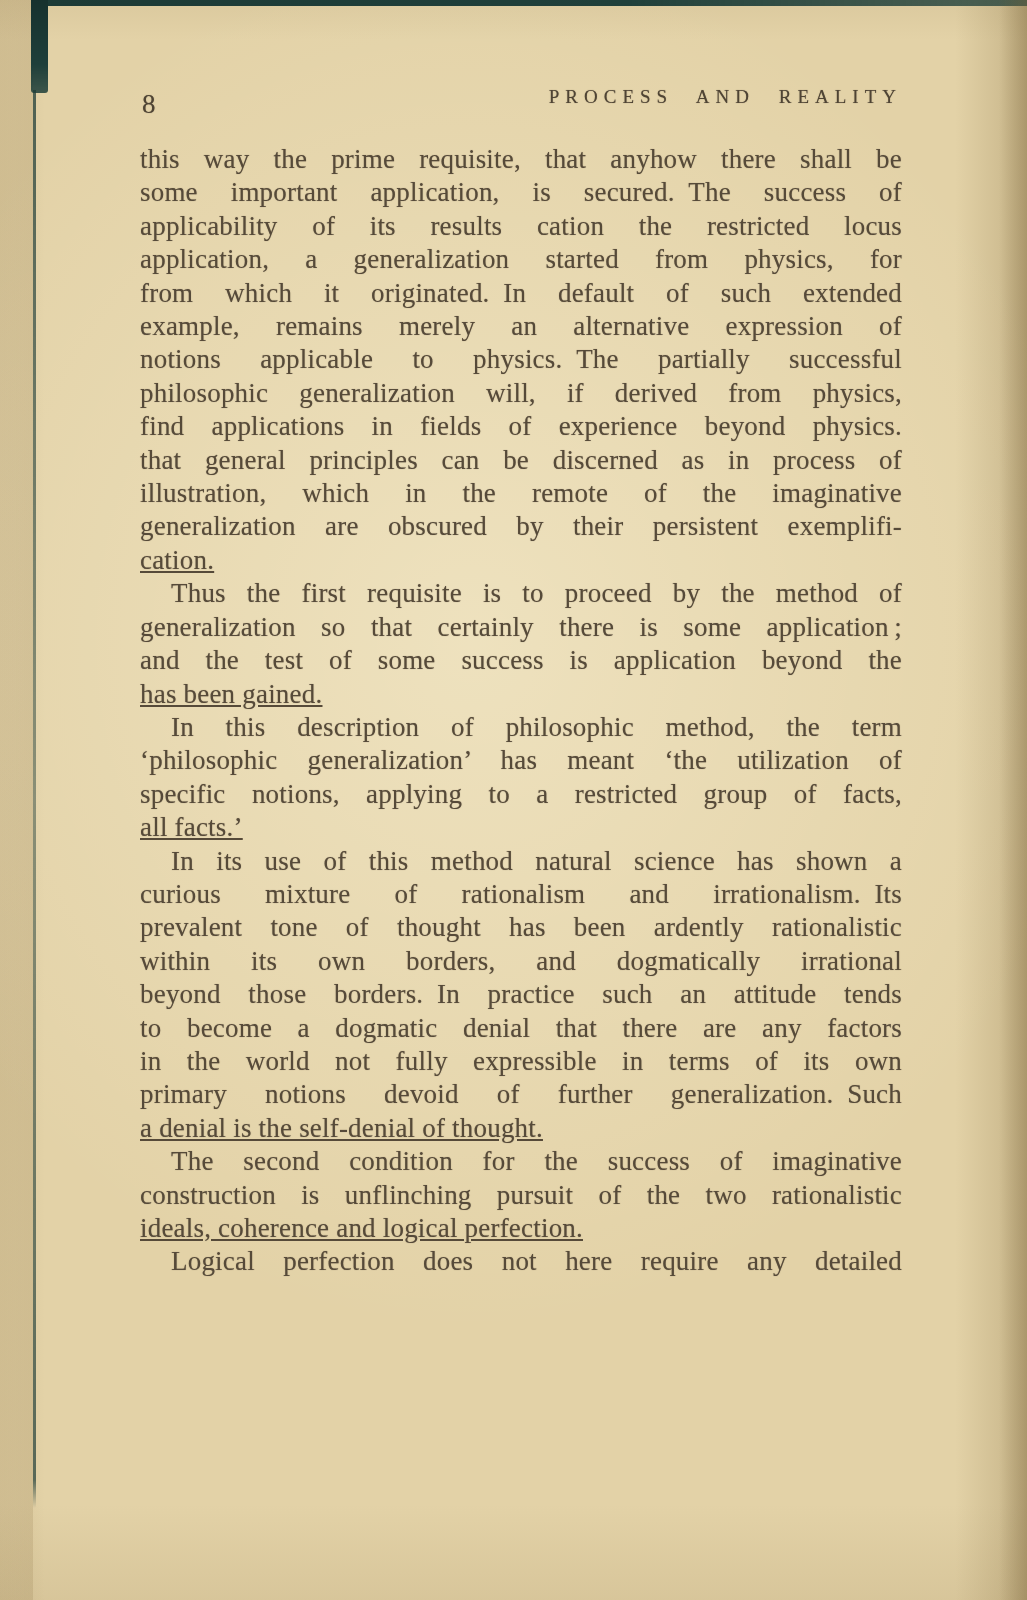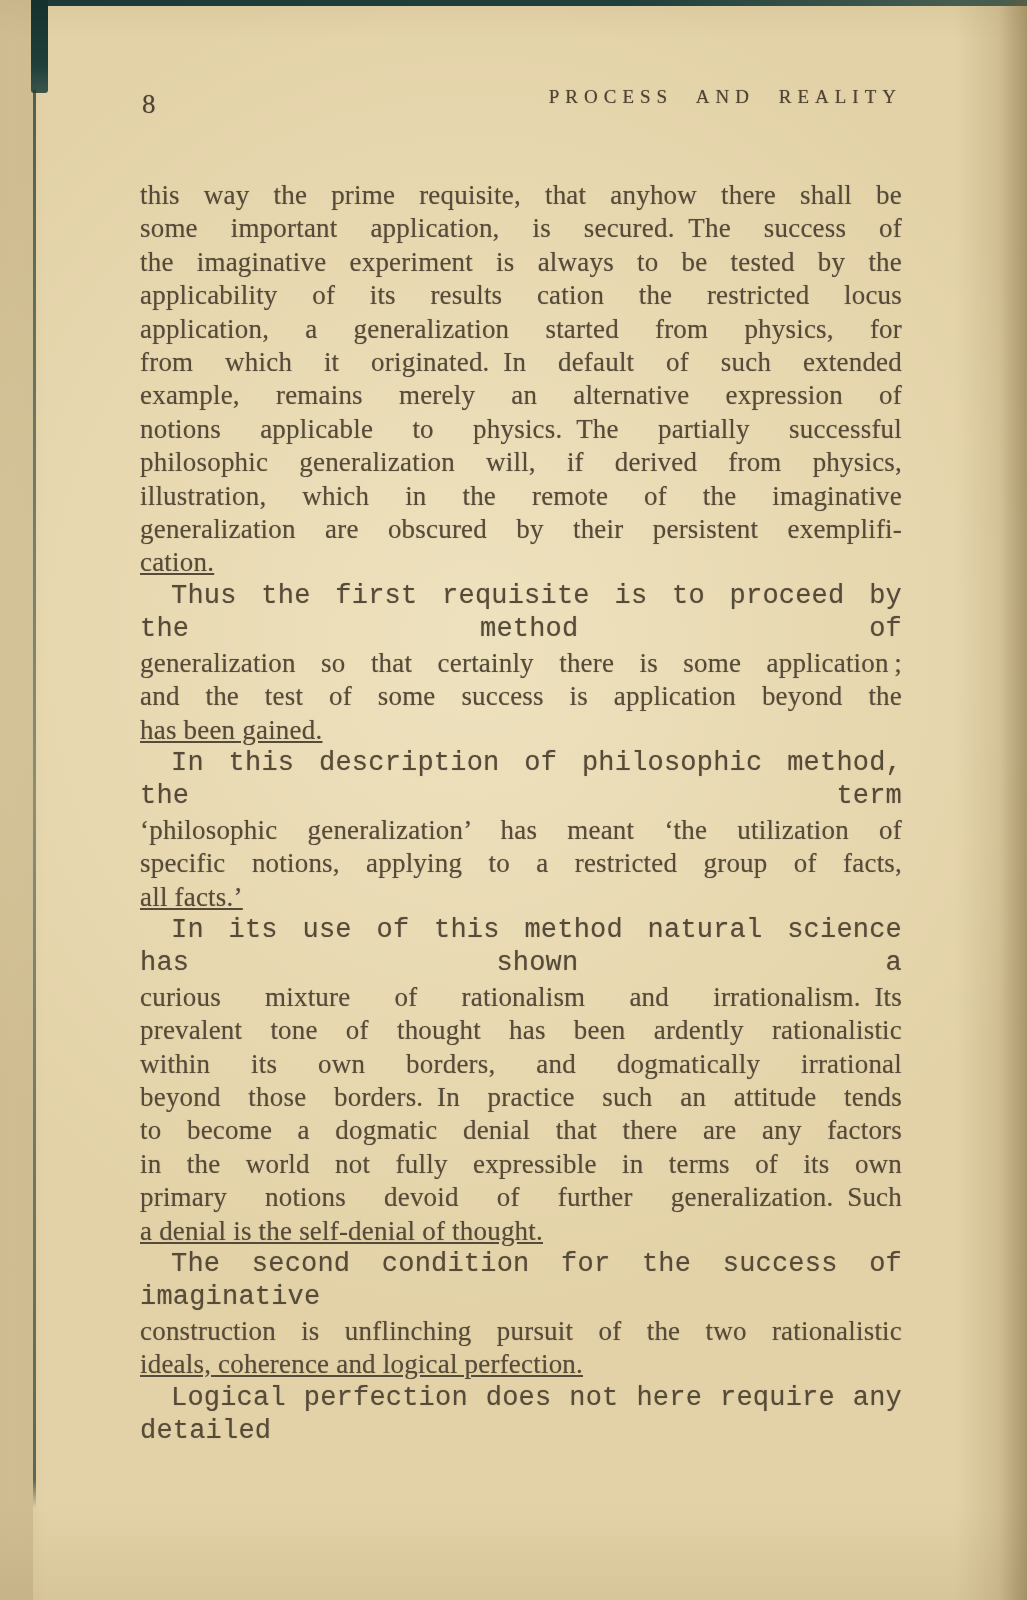--- a/index.html
+++ b/index.html
@@ -59,53 +59,53 @@
   }
 
   
   .body-text {
     position: absolute; left: 140px; top: 143px; width: 762px;
     font-size: 27px;
     line-height: 33.4px;
     color: #564a39;
     text-shadow: 0 0 1.1px rgba(86,74,57,0.45);
     letter-spacing: 0.2px;
-    margin-top: 36px;
   }
   .line {
     text-align: justify;
     text-align-last: justify;
   }
   .line.last { text-align-last: left; text-decoration: underline; }
-  .line.indent { text-indent: 31px; font-family: Liberation Mono, monospace; }
+  .line.indent { text-indent: 31px; }
 </style>
 </head>
 <body>
 
 <div class="edge-left-band"></div>
 <div class="edge-top-line"></div>
 <div class="edge-corner-bar"></div>
 <div class="edge-left-line"></div>
 <div class="edge-right-shadow"></div>
 
 <header class="running-head">
   <span class="page-number">8</span>
   <span class="running-title">PROCESS AND REALITY</span>
 </header>
 
 <main class="body-text" id="body-text">
     <div class="line">this way the prime requisite, that anyhow there shall be</div>
     <div class="line">some important application, is secured. The success of</div>
-    <div class="line">the imaginative experiment is always to be tested by the</div>
     <div class="line">applicability of its results cation the restricted locus</div>
     <div class="line">application, a generalization started from physics, for</div>
     <div class="line">from which it originated. In default of such extended</div>
     <div class="line">example, remains merely an alternative expression of</div>
     <div class="line">notions applicable to physics. The partially successful</div>
     <div class="line">philosophic generalization will, if derived from physics,</div>
+    <div class="line">find applications in fields of experience beyond physics.</div>
+    <div class="line">that general principles can be discerned as in process of</div>
     <div class="line">illustration, which in the remote of the imaginative</div>
     <div class="line">generalization are obscured by their persistent exemplifi-</div>
     <div class="line last">cation.</div>
     <div class="line indent">Thus the first requisite is to proceed by the method of</div>
     <div class="line">generalization so that certainly there is some application ;</div>
     <div class="line">and the test of some success is application beyond the</div>
     <div class="line last">has been gained.</div>
     <div class="line indent">In this description of philosophic method, the term</div>
     <div class="line">‘philosophic generalization’ has meant ‘the utilization of</div>
     <div class="line">specific notions, applying to a restricted group of facts,</div>

